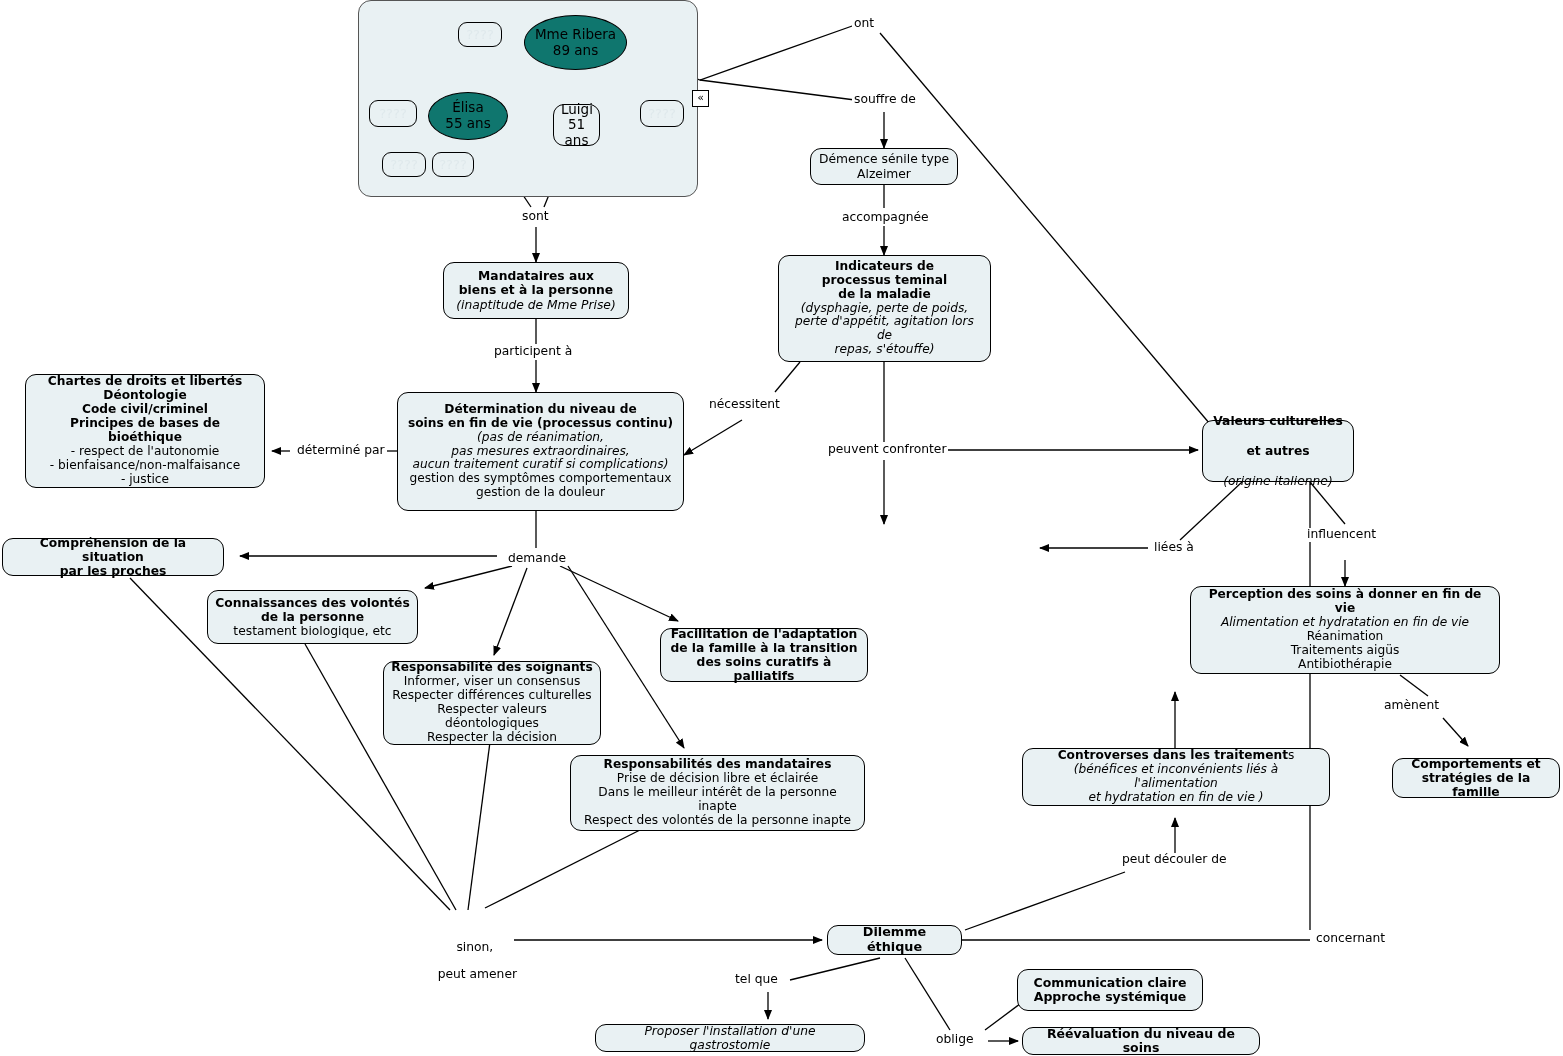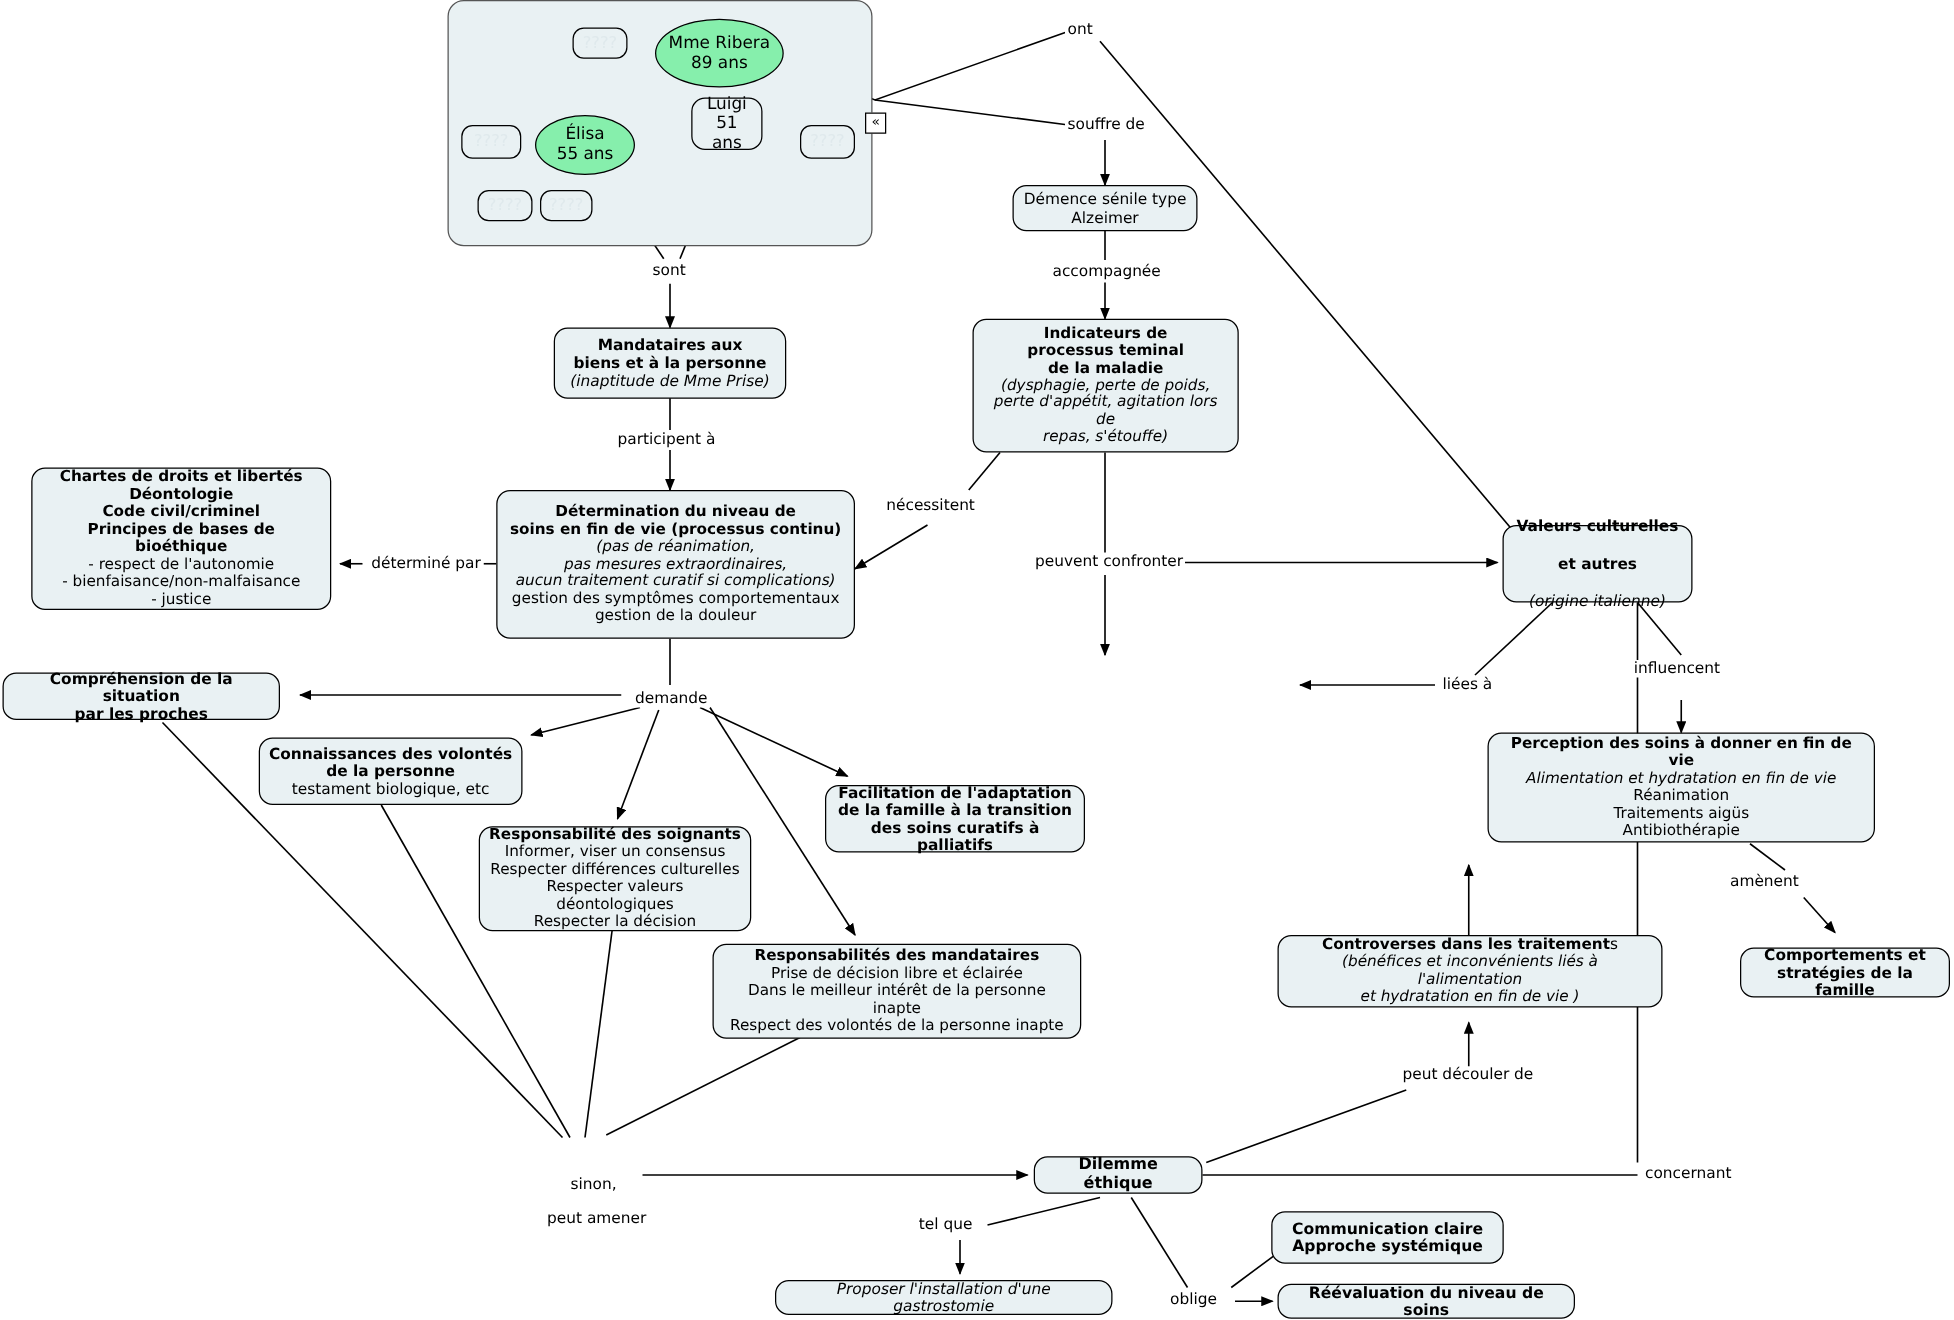--- a/index.html
+++ b/index.html
@@ -7,21 +7,21 @@
   #canvas{position:relative;width:1563px;height:1056px;overflow:hidden;background:#fff;}
   #edges{position:absolute;left:0;top:0;width:1563px;height:1056px;}
   .node{position:absolute;box-sizing:border-box;background:#e9f1f3;border:1.4px solid #000;
         border-radius:11px;text-align:center;color:#000;line-height:1.14;
         display:flex;flex-direction:column;justify-content:center;align-items:center;
         padding:3px 7px;}
   .node .t{display:block;width:100%;}
   .b{font-weight:bold;}
   .i{font-style:italic;}
   .n{font-weight:normal;font-style:normal;}
-  .ell{position:absolute;box-sizing:border-box;background:#86efac;border:1.4px solid #000;
+  .ell{position:absolute;box-sizing:border-box;background:#0f766e;border:1.4px solid #000;
        border-radius:50%;text-align:center;line-height:1.15;
        display:flex;flex-direction:column;justify-content:center;align-items:center;}
   .group{position:absolute;box-sizing:border-box;background:#e9f1f3;border:1.4px solid #555;
          border-radius:13px;}
   .ghost{position:absolute;box-sizing:border-box;background:#e9f1f3;border:1.2px solid #000;
          border-radius:9px;color:#dfe9ec;display:flex;align-items:center;justify-content:center;}
   .elabel{position:absolute;background:#ffffff;color:#000;white-space:pre;text-align:center;
           line-height:1.12;padding:0 2px;}
   .collapse{position:absolute;width:15px;height:15px;border:1.2px solid #000;background:#fff;
             font-size:11px;line-height:13px;text-align:center;color:#000;}
@@ -126,21 +126,21 @@
   <div class="ell" style="left:524px;top:15px;width:103px;height:55px;font-size:13.5px;">
     <span class="t">Mme Ribera</span>
     <span class="t">89 ans</span>
   </div>
 
   <div class="ell" style="left:428px;top:92px;width:80px;height:48px;font-size:13.5px;">
     <span class="t">Élisa</span>
     <span class="t">55 ans</span>
   </div>
 
-  <div class="node" style="left:553px;top:78px;width:57px;height:42px;font-size:13.5px;">
+  <div class="node" style="left:553px;top:104px;width:47px;height:42px;font-size:13.5px;">
     <span class="t">Luigi</span>
     <span class="t">51 ans</span>
   </div>
 
   <div class="node" style="left:443px;top:262px;width:186px;height:57px;font-size:12.3px;">
     <span class="t b">Mandataires aux</span>
     <span class="t b">biens et à la personne</span>
     <span class="t i">(inaptitude de Mme Prise)</span>
   </div>
 
@@ -233,21 +233,21 @@
 
   <div class="node" style="left:1392px;top:758px;width:168px;height:40px;font-size:12.3px;">
     <span class="t b">Comportements et</span>
     <span class="t b">stratégies de la famille</span>
   </div>
 
   <div class="node" style="left:827px;top:925px;width:135px;height:30px;font-size:12.8px;">
     <span class="t b">Dilemme éthique</span>
   </div>
 
-  <div class="node" style="left:620px;top:1024px;width:270px;height:28px;font-size:12.3px;">
+  <div class="node" style="left:595px;top:1024px;width:270px;height:28px;font-size:12.3px;">
     <span class="t i">Proposer l'installation d'une gastrostomie</span>
   </div>
 
   <div class="node" style="left:1022px;top:1027px;width:238px;height:28px;font-size:12.5px;">
     <span class="t b">Réévaluation du niveau de soins</span>
   </div>
 
   <div class="node" style="left:1017px;top:969px;width:186px;height:42px;font-size:12.5px;">
     <span class="t b">Communication claire</span>
     <span class="t b">Approche systémique</span>

